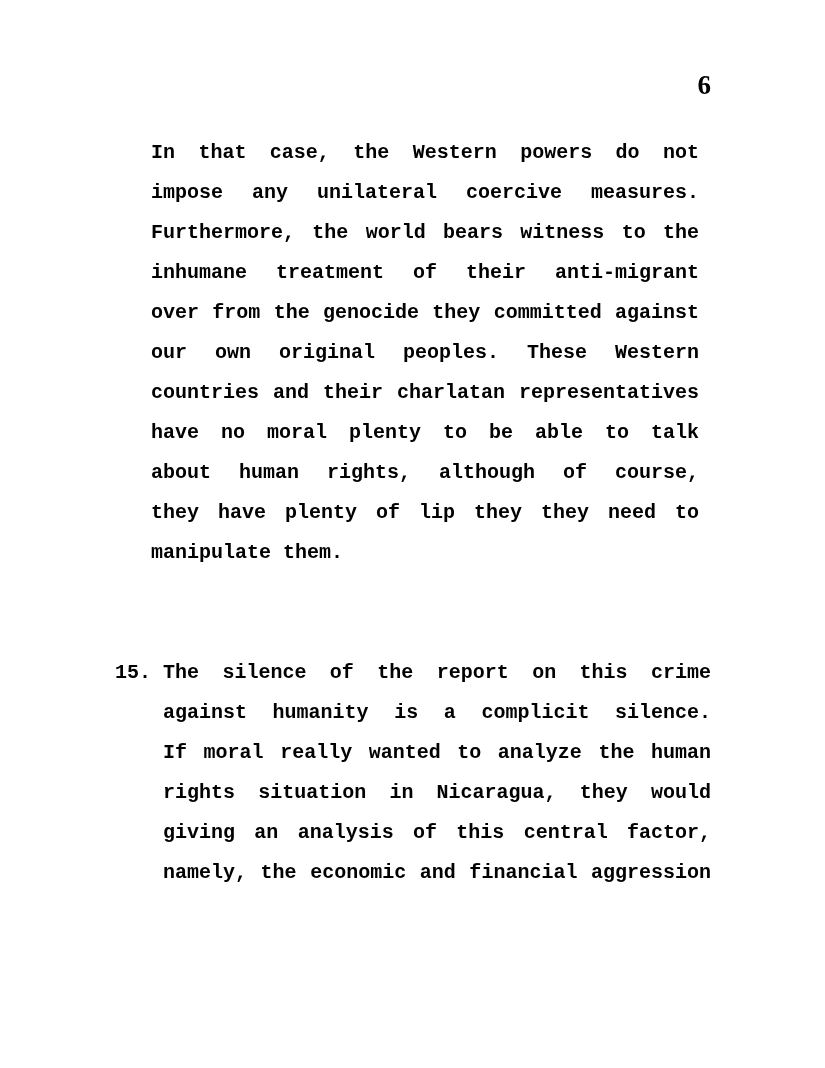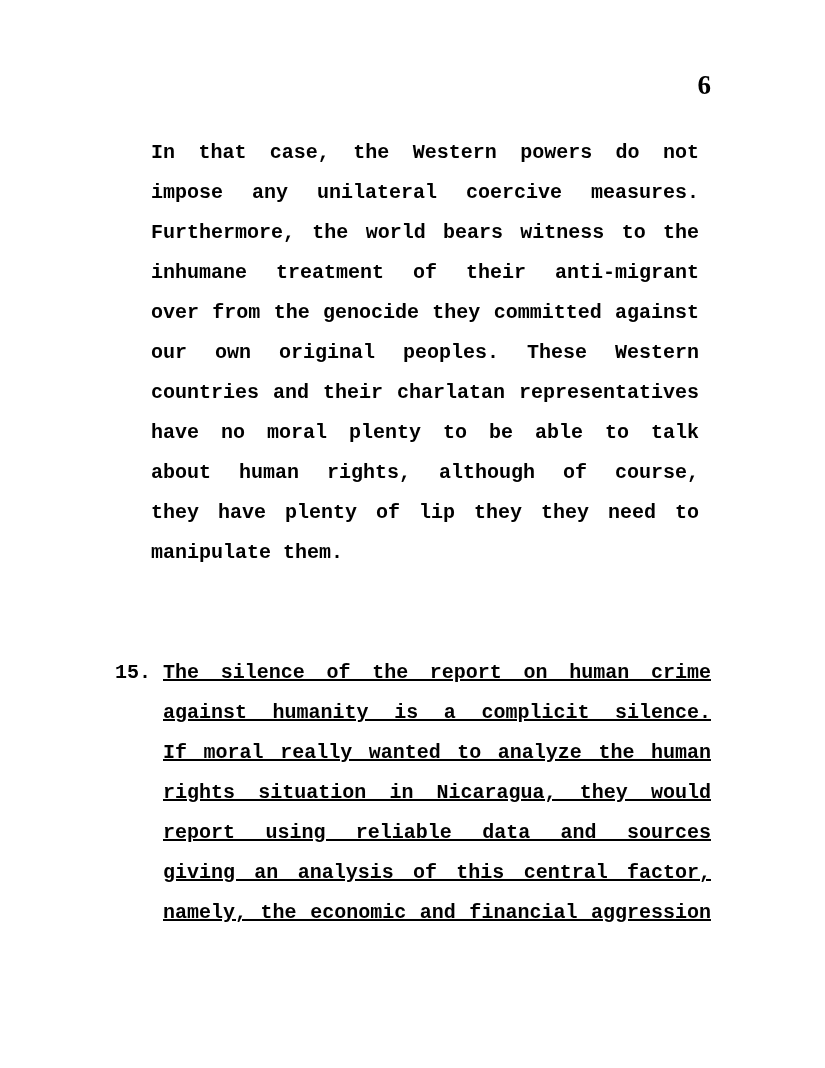--- a/index.html
+++ b/index.html
@@ -48,21 +48,20 @@
     text-align: justify;
     text-align-last: justify;
     overflow: visible;
   }
   .line.last {
     text-align: center;
     text-align-last: left;
   }
   .para-15 .line {
     margin-left: 48px;
-    text-decoration: underline;
   }
   .para-15 .line.first {
     margin-left: 0;
     padding-left: 48px;
     box-sizing: border-box;
     position: relative;
   }
   .item-number {
     position: absolute;
     left: 0;
@@ -84,22 +83,21 @@
     <div class="line">over from the genocide they committed against</div>
     <div class="line">our own original peoples. These Western</div>
     <div class="line">countries and their charlatan representatives</div>
     <div class="line">have no moral plenty to be able to talk</div>
     <div class="line">about human rights, although of course,</div>
     <div class="line">they have plenty of lip they they need to</div>
     <div class="line last">manipulate them.</div>
   </div>
 
   <div class="para para-15">
-    <div class="line first"><span class="item-number">15.</span><span class="line-text">The silence of the report on human crime</span></div>
+    <div class="line first"><span class="item-number">15.</span><span class="line-text">The silence of the report on this crime</span></div>
     <div class="line">against humanity is a complicit silence.</div>
     <div class="line">If moral really wanted to analyze the human</div>
     <div class="line">rights situation in Nicaragua, they would</div>
-    <div class="line">report using reliable data and sources</div>
     <div class="line">giving an analysis of this central factor,</div>
     <div class="line">namely, the economic and financial aggression</div>
   </div>
 
 </div>
 
 </body></html>

